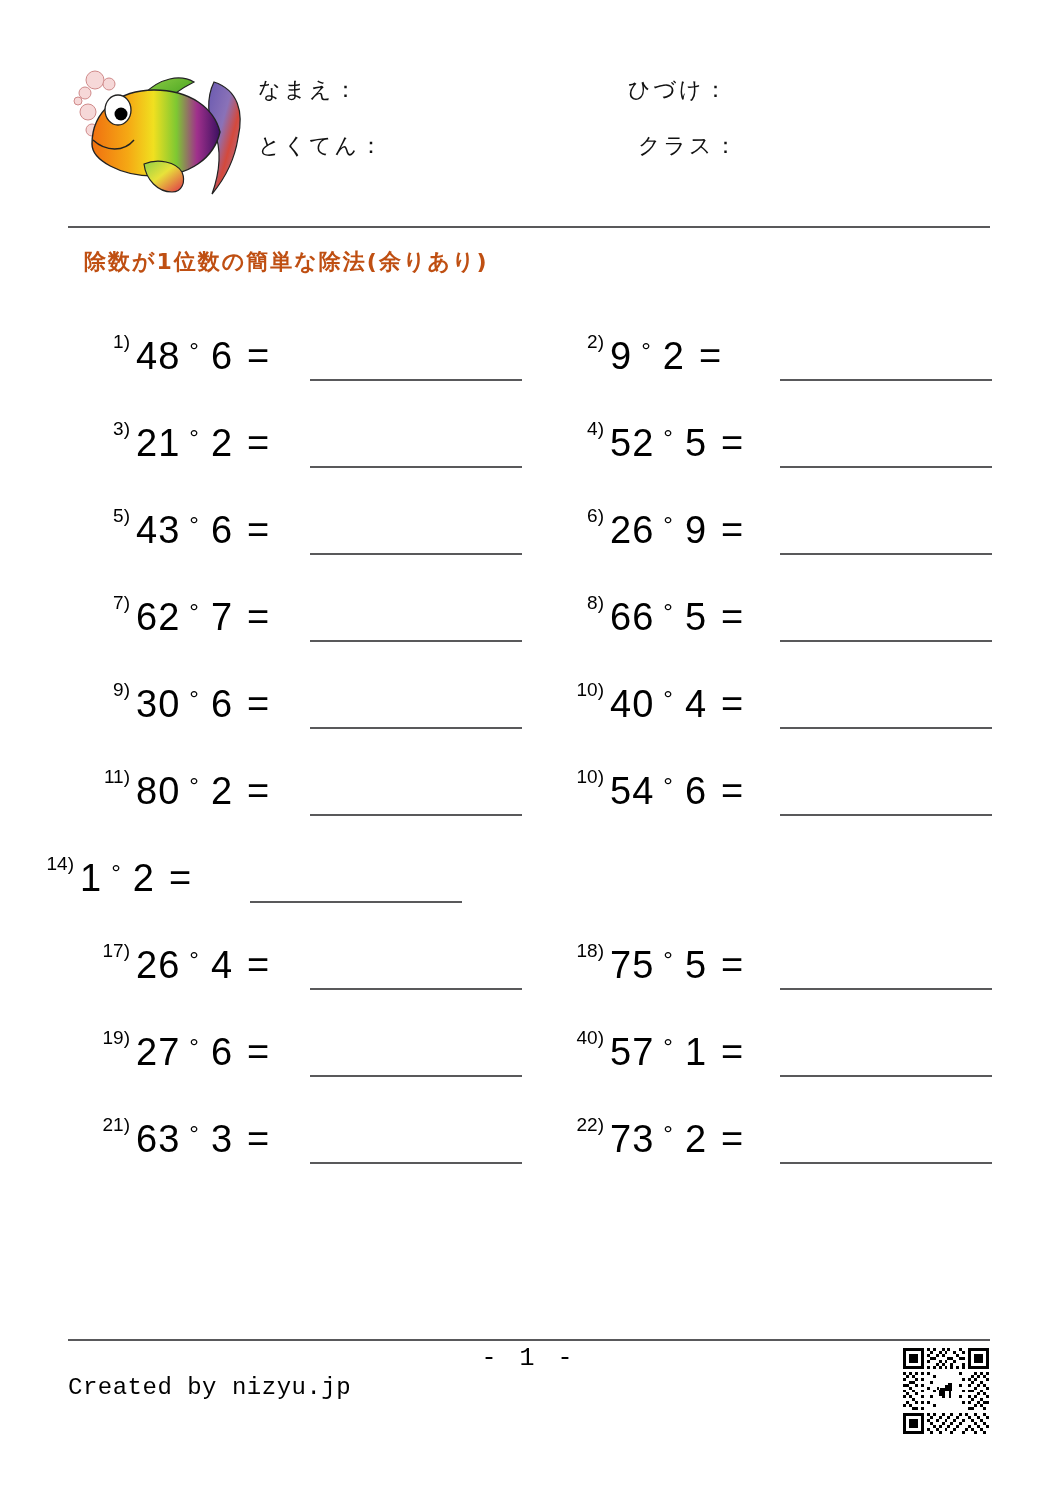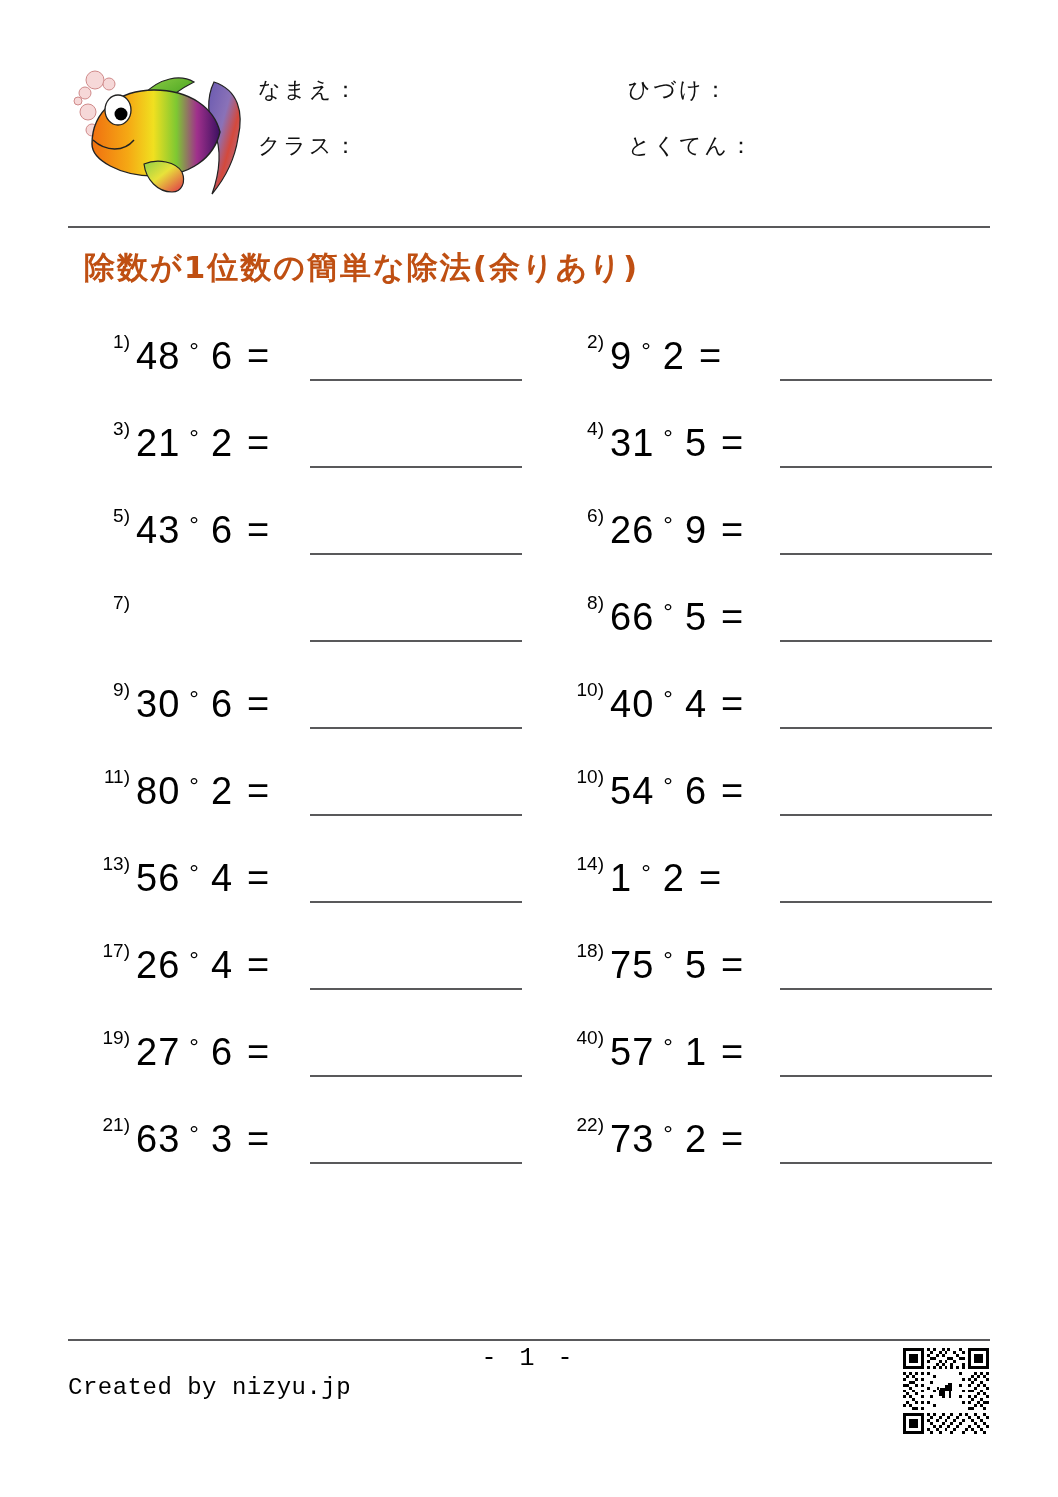--- a/index.html
+++ b/index.html
@@ -61,21 +61,21 @@
     width: 922px;
     height: 0;
     border-top: 2px solid #59595b;
   }
 
   
   #worksheet-title {
     position: absolute;
     left: 84px;
     top: 247px;
-    font-size: 31px;
+    font-size: 22px;
     letter-spacing: 2px;
     color: #bf4f12;
     font-weight: 700;
     font-family: "DejaVu Sans", sans-serif;
     white-space: nowrap;
   }
 
   
   #problems {
     position: absolute;
@@ -228,22 +228,22 @@
       <path d="M31 88 C 44 100, 62 100, 72 88" fill="none" stroke="#222" stroke-width="1.4"></path>
     </svg>
   </div>
 
   <div id="header-fields">
     <div class="field-row">
       <span class="field-label field-col-left">なまえ：</span>
       <span class="field-label field-col-right">ひづけ：</span>
     </div>
     <div class="field-row">
+      <span class="field-label field-col-right">とくてん：</span>
       <span class="field-label field-col-left">クラス：</span>
-      <span class="field-label field-col-right">とくてん：</span>
     </div>
   </div>
 </div>
 
 <div id="header-rule"></div>
 
 <div id="worksheet-title" style="color: rgb(191, 79, 18);">除数が1位数の簡単な除法(余りあり)</div>
 
 <div id="problems">
     <div class="problem-row">
@@ -259,39 +259,40 @@
       </div>
     </div>
     <div class="problem-row">
       <div class="problem-cell left">
         <span class="problem-number">3)</span>
         <span class="problem-expr"><span class="num-dividend">21</span><span class="op-divide">°</span><span class="num-divisor">2</span><span class="eq-sign">=</span></span>
         <span class="answer-line" style="left: 232px; width: 212px;"></span>
       </div>
       <div class="problem-cell right">
         <span class="problem-number">4)</span>
-        <span class="problem-expr"><span class="num-dividend">31</span><span class="op-divide">°</span><span class="num-divisor">5</span><span class="eq-sign">=</span></span>
+        <span class="problem-expr"><span class="num-dividend">52</span><span class="op-divide">°</span><span class="num-divisor">5</span><span class="eq-sign">=</span></span>
         <span class="answer-line" style="left: 228px; width: 212px;"></span>
       </div>
     </div>
     <div class="problem-row">
       <div class="problem-cell left">
         <span class="problem-number">5)</span>
         <span class="problem-expr"><span class="num-dividend">43</span><span class="op-divide">°</span><span class="num-divisor">6</span><span class="eq-sign">=</span></span>
         <span class="answer-line" style="left: 232px; width: 212px;"></span>
       </div>
       <div class="problem-cell right">
         <span class="problem-number">6)</span>
         <span class="problem-expr"><span class="num-dividend">26</span><span class="op-divide">°</span><span class="num-divisor">9</span><span class="eq-sign">=</span></span>
         <span class="answer-line" style="left: 228px; width: 212px;"></span>
       </div>
     </div>
     <div class="problem-row">
       <div class="problem-cell left">
         <span class="problem-number">7)</span>
+        <span class="problem-expr"><span class="num-dividend">62</span><span class="op-divide">°</span><span class="num-divisor">7</span><span class="eq-sign">=</span></span>
         <span class="answer-line" style="left: 232px; width: 212px;"></span>
       </div>
       <div class="problem-cell right">
         <span class="problem-number">8)</span>
         <span class="problem-expr"><span class="num-dividend">66</span><span class="op-divide">°</span><span class="num-divisor">5</span><span class="eq-sign">=</span></span>
         <span class="answer-line" style="left: 228px; width: 212px;"></span>
       </div>
     </div>
     <div class="problem-row">
       <div class="problem-cell left">
@@ -311,25 +312,20 @@
         <span class="problem-expr"><span class="num-dividend">80</span><span class="op-divide">°</span><span class="num-divisor">2</span><span class="eq-sign">=</span></span>
         <span class="answer-line" style="left: 232px; width: 212px;"></span>
       </div>
       <div class="problem-cell right">
         <span class="problem-number">10)</span>
         <span class="problem-expr"><span class="num-dividend">54</span><span class="op-divide">°</span><span class="num-divisor">6</span><span class="eq-sign">=</span></span>
         <span class="answer-line" style="left: 228px; width: 212px;"></span>
       </div>
     </div>
     <div class="problem-row">
-      <div class="problem-cell left">
-        <span class="problem-number">13)</span>
-        <span class="problem-expr"><span class="num-dividend">56</span><span class="op-divide">°</span><span class="num-divisor">4</span><span class="eq-sign">=</span></span>
-        <span class="answer-line" style="left: 232px; width: 212px;"></span>
-      </div>
       <div class="problem-cell right">
         <span class="problem-number">14)</span>
         <span class="problem-expr"><span class="num-dividend">1</span><span class="op-divide">°</span><span class="num-divisor">2</span><span class="eq-sign">=</span></span>
         <span class="answer-line" style="left: 228px; width: 212px;"></span>
       </div>
     </div>
     <div class="problem-row">
       <div class="problem-cell left">
         <span class="problem-number">17)</span>
         <span class="problem-expr"><span class="num-dividend">26</span><span class="op-divide">°</span><span class="num-divisor">4</span><span class="eq-sign">=</span></span>

